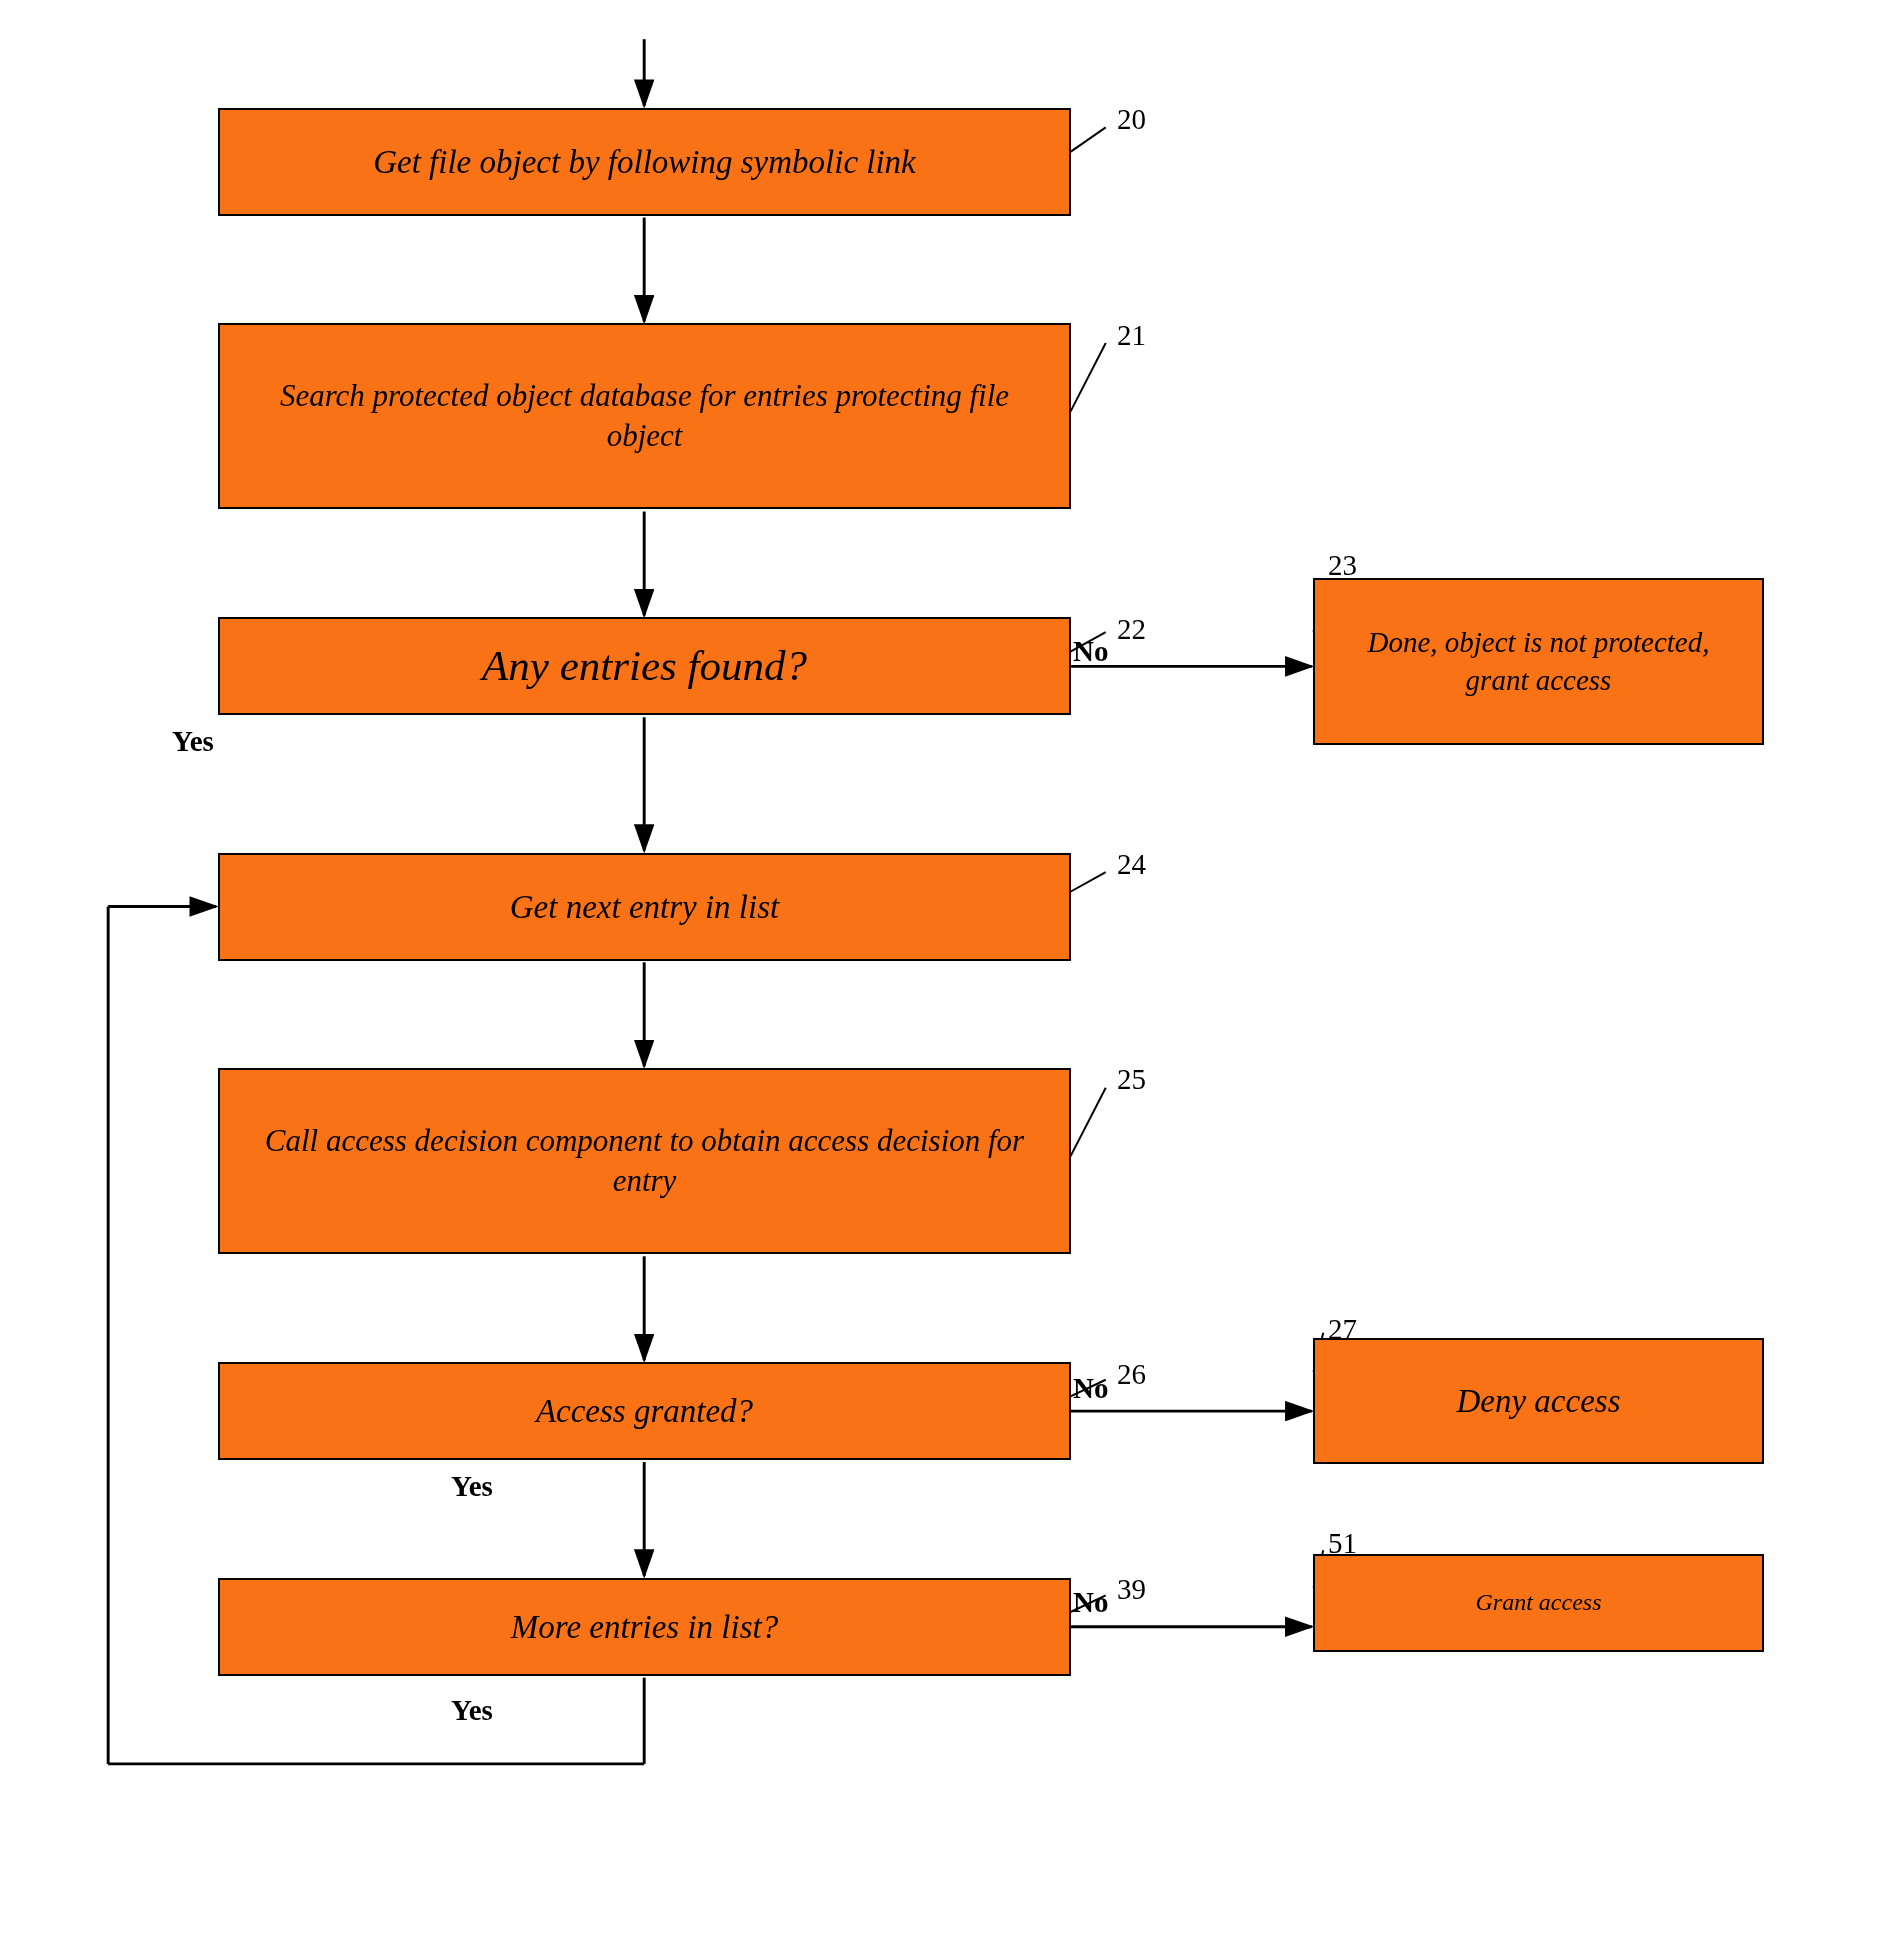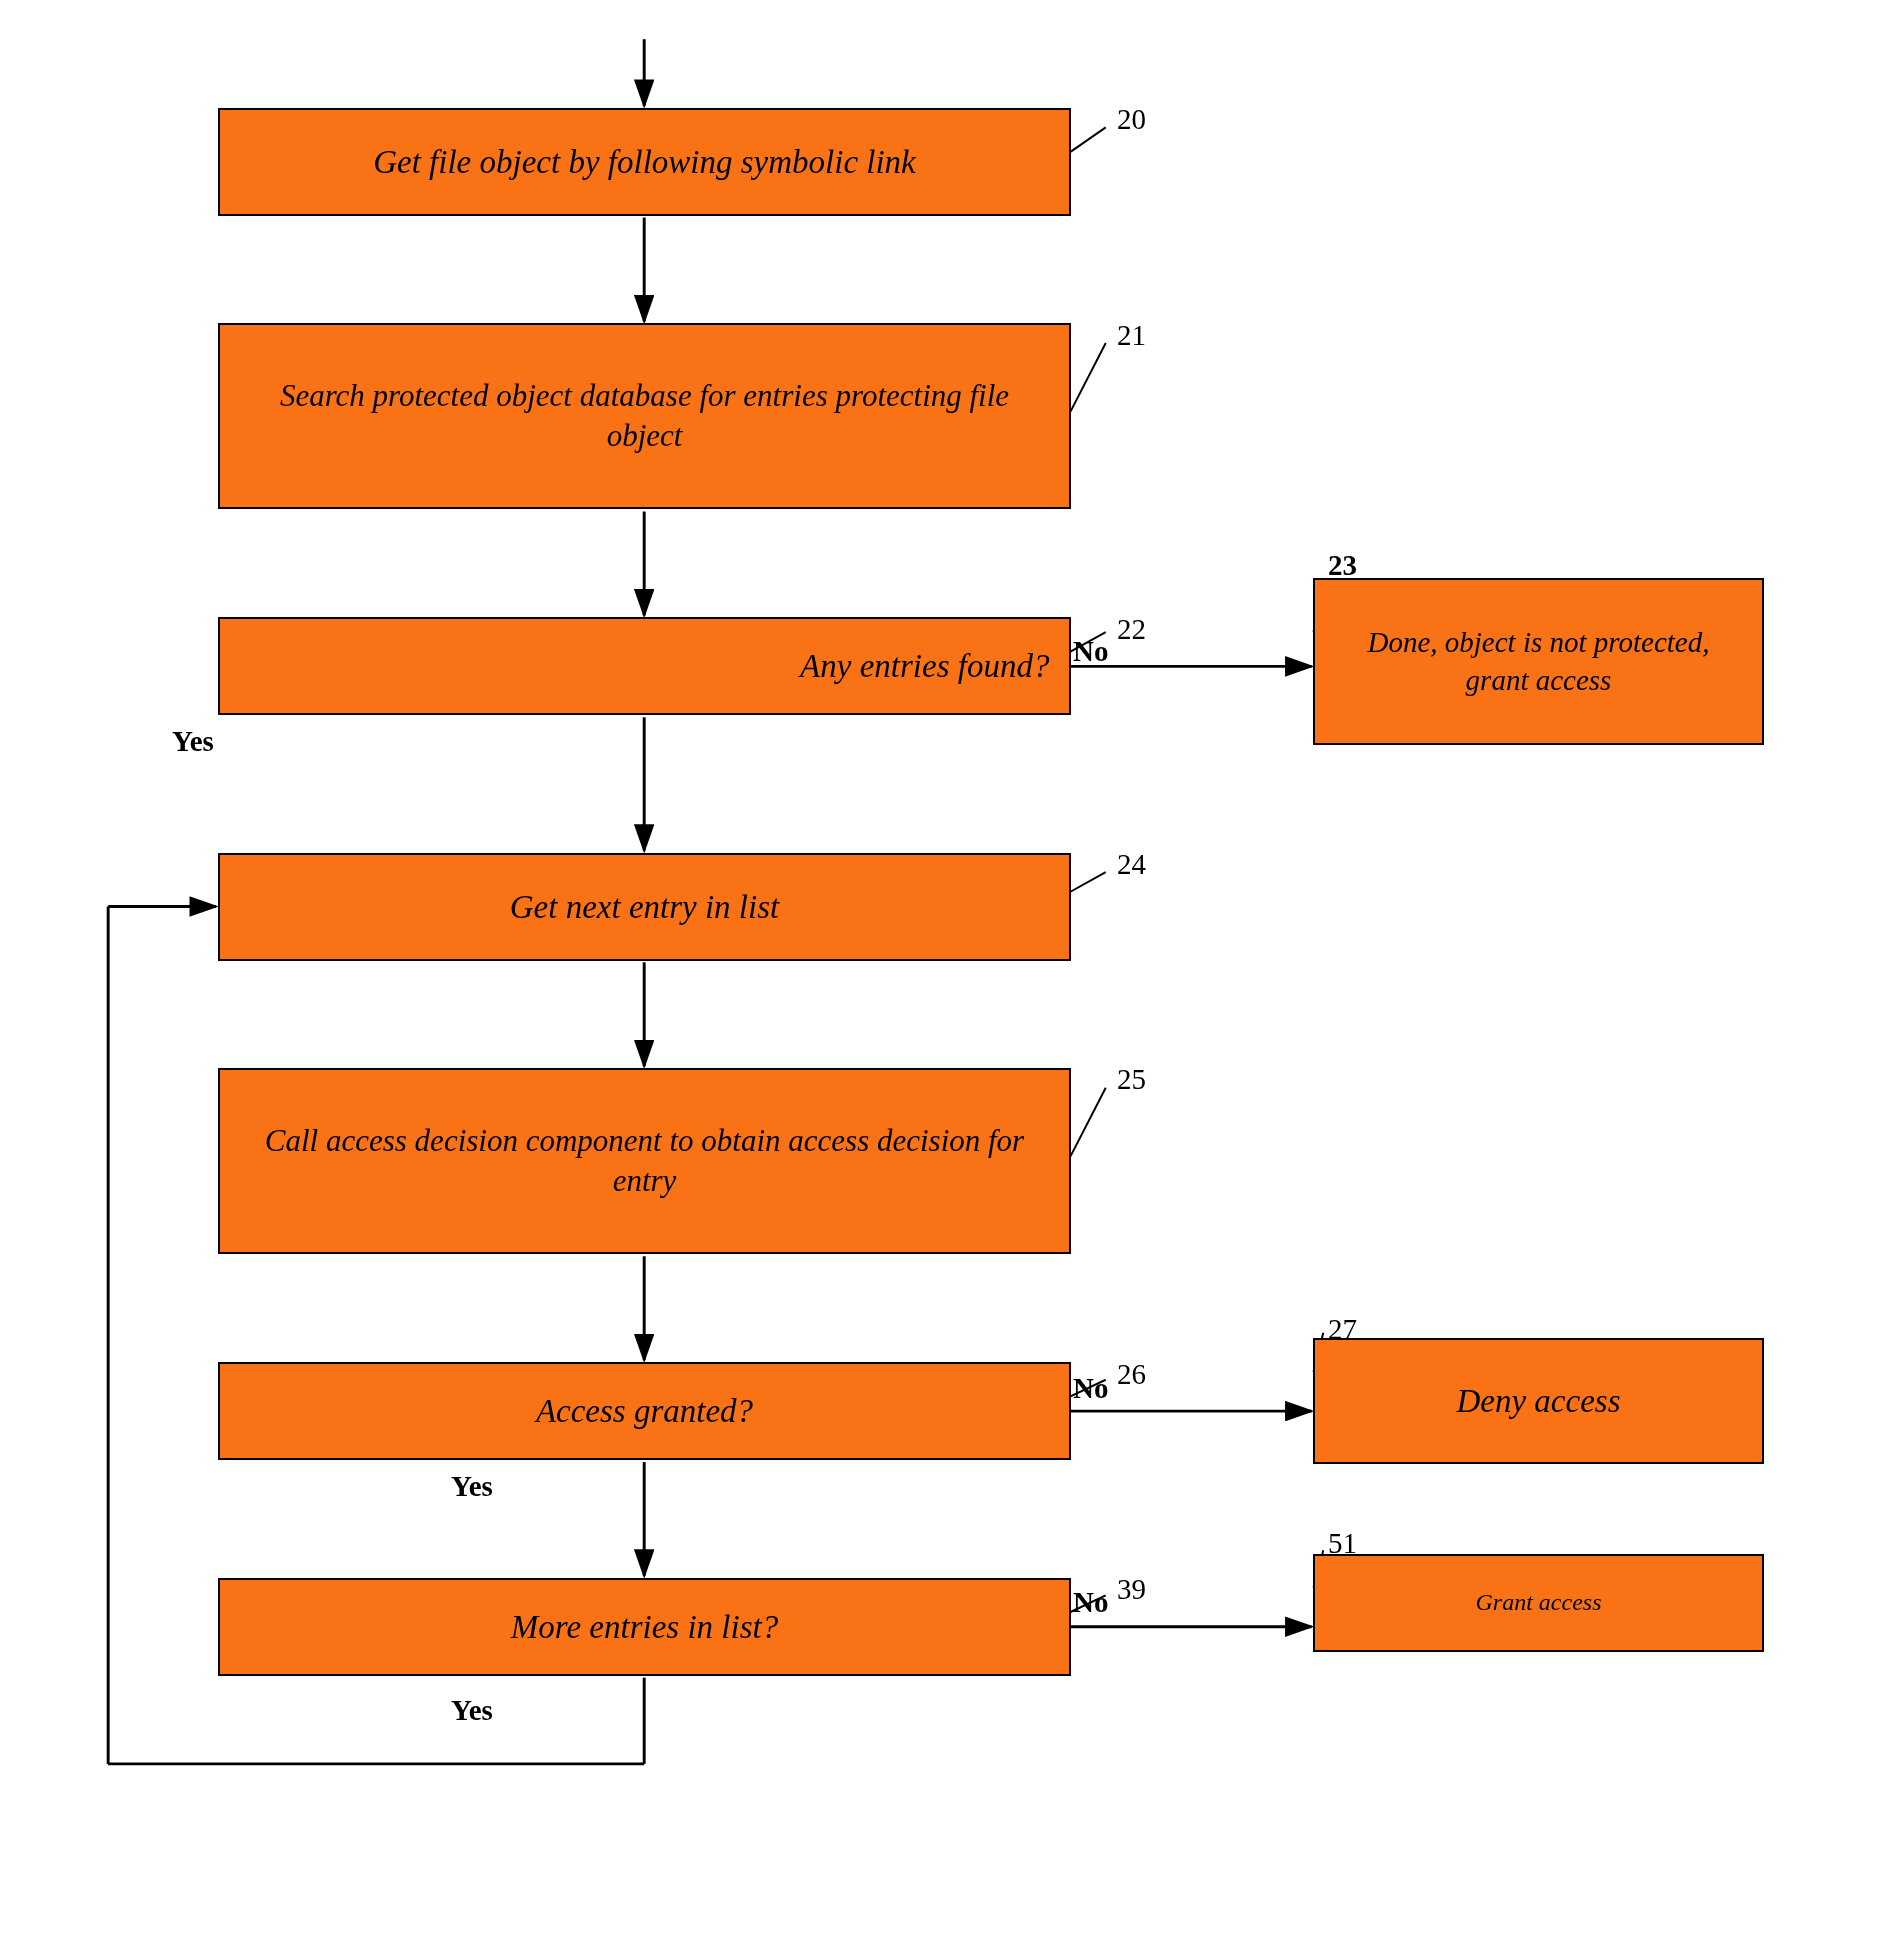--- a/index.html
+++ b/index.html
@@ -112,21 +112,21 @@
   </svg>
 
   <div class="box" style="left:218px; top:108px; width:853px; height:108px; font-size:33px;">
     <span>Get file object by following symbolic link</span>
   </div>
 
   <div class="box" style="left:218px; top:323px; width:853px; height:186px; font-size:31px;">
     <span>Search protected object database for entries protecting file object</span>
   </div>
 
-  <div class="box" style="left:218px; top:617px; width:853px; height:98px; font-size:33px;justify-content:flex-end;">
+  <div class="box" style="left:218px; top:617px; width:853px; height:98px; font-size:43px;">
     <span>Any entries found?</span>
   </div>
 
   <div class="box" style="left:1313px; top:578px; width:451px; height:167px; font-size:29px;">
     <span>Done, object is not protected, grant access</span>
   </div>
 
   <div class="box" style="left:218px; top:1068px; width:853px; height:186px; font-size:31px;">
     <span>Call access decision component to obtain access decision for entry</span>
   </div>
@@ -147,21 +147,21 @@
     <span>More entries in list?</span>
   </div>
 
   <div class="box" style="left:1313px; top:1554px; width:451px; height:98px; font-size:24px;">
     <span>Grant access</span>
   </div>
 
   <span class="ref-num" style="left:1117px; top:103px;">20</span>
   <span class="ref-num" style="left:1117px; top:319px;">21</span>
   <span class="ref-num" style="left:1117px; top:613px;">22</span>
-  <span class="ref-num" style="left:1328px; top:549px;font-weight:bold;">23</span>
+  <span class="ref-num" style="left:1328px; top:549px;">23</span>
   <span class="ref-num" style="left:1117px; top:848px;">24</span>
   <span class="ref-num" style="left:1117px; top:1063px;">25</span>
   <span class="ref-num" style="left:1117px; top:1358px;">26</span>
   <span class="ref-num" style="left:1328px; top:1313px;">27</span>
   <span class="ref-num" style="left:1117px; top:1573px;">39</span>
   <span class="ref-num" style="left:1328px; top:1527px;">51</span>
 
   <span class="label" style="left:1073px; top:635px;">No</span>
   <span class="label" style="left:172px; top:725px;">Yes</span>
   <span class="label" style="left:1073px; top:1372px;">No</span>

